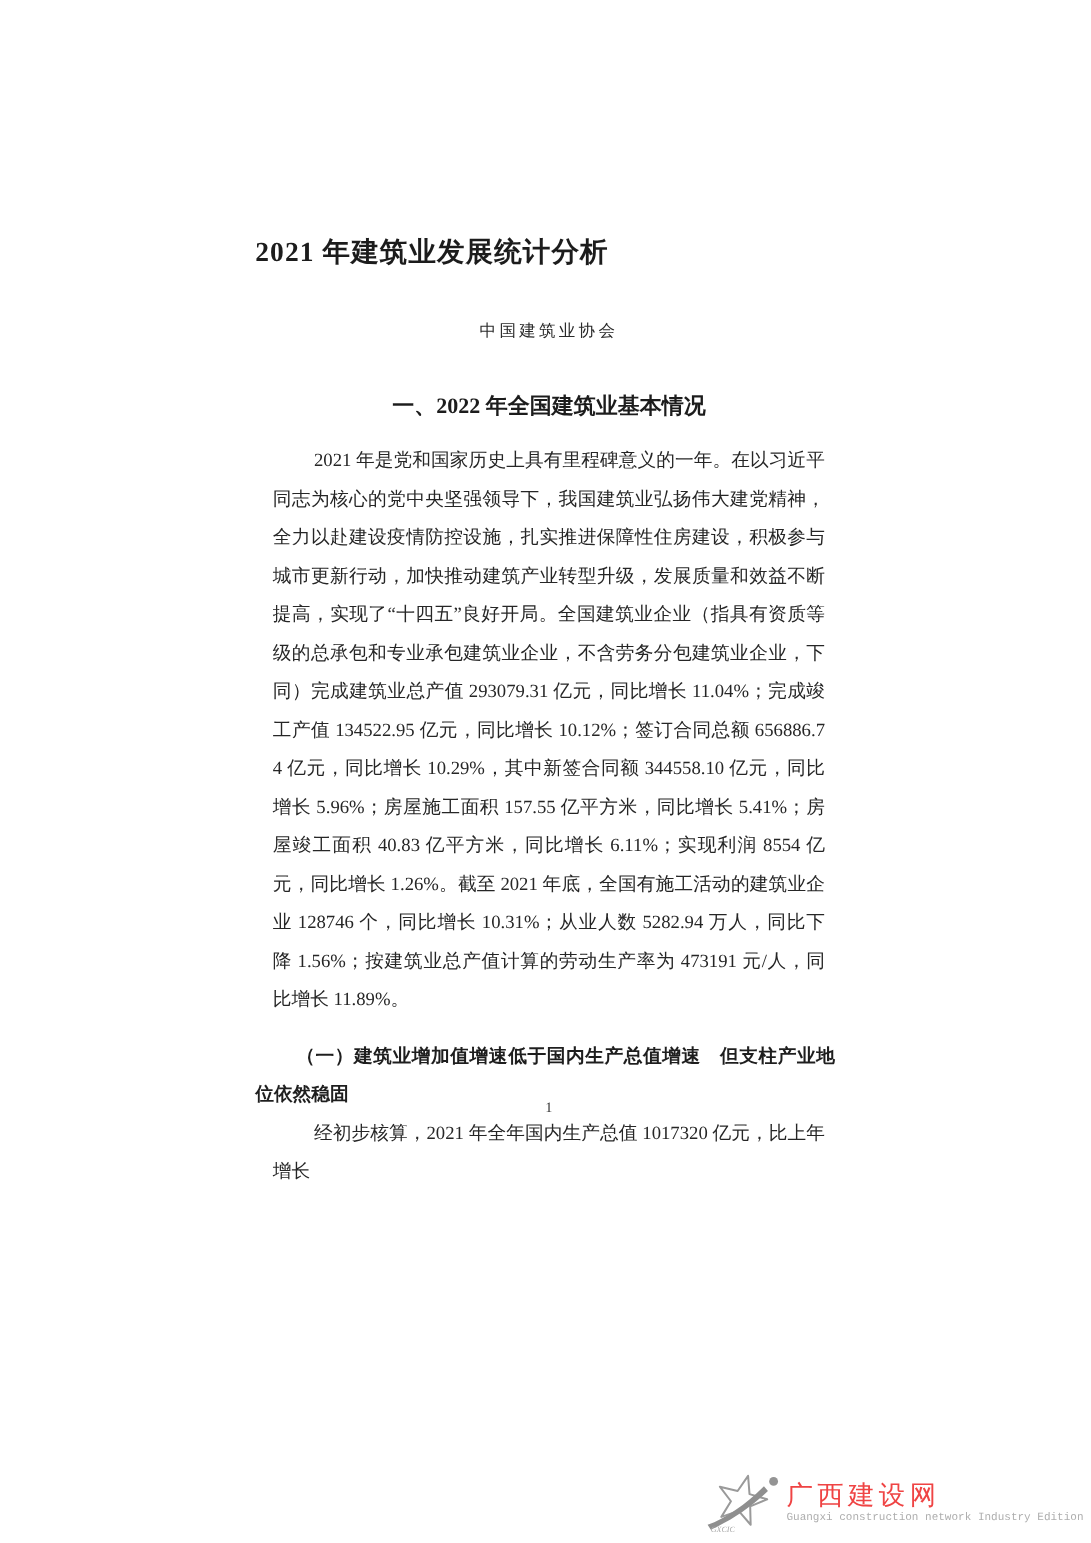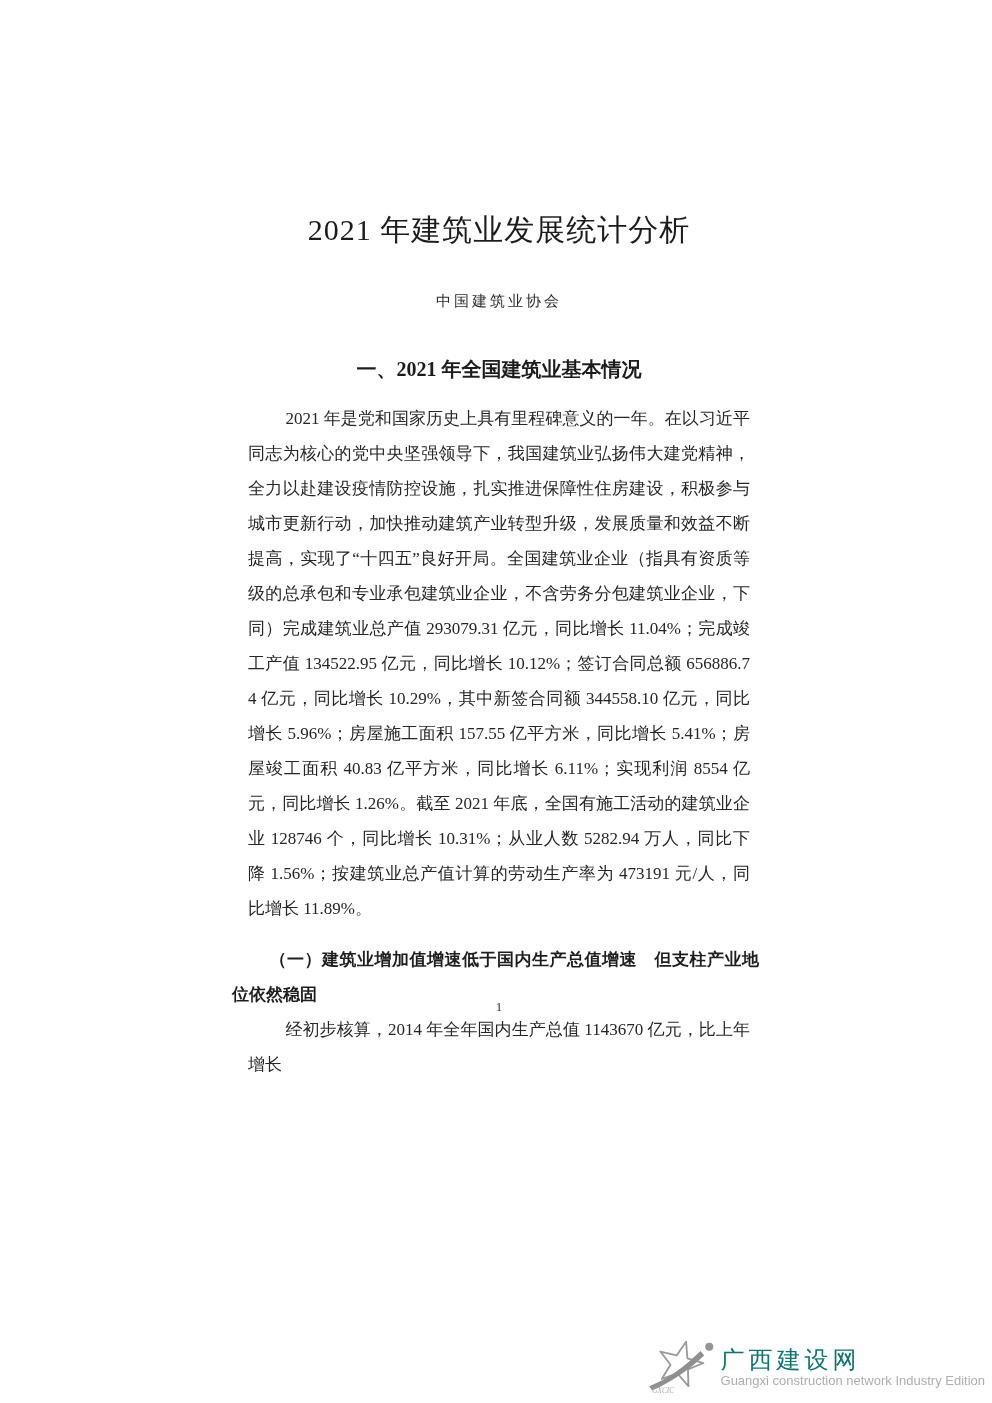--- a/index.html
+++ b/index.html
@@ -14,24 +14,23 @@
   }
   .content {
     position: absolute;
     left: 232px;
     top: 0;
     width: 534px;
   }
   .doc-title {
     padding-top: 209px;
     margin: 0;
-    font-size: 30px;
+    font-size: 25px;
     line-height: 41px;
-    font-weight: normal;
-    text-align: center;
+    font-weight: bold;
     color: #1c1c1c;
     letter-spacing: 1px;
   }
   .doc-author {
     margin-top: 41px;
     font-size: 15px;
     line-height: 20px;
     text-align: center;
     letter-spacing: 3px;
     color: #2a2a2a;
@@ -75,44 +74,44 @@
     display: flex;
     align-items: center;
     gap: 4px;
   }
   .wm-logo { width: 74px; height: 60px; flex: 0 0 auto; }
   .wm-text { display: flex; flex-direction: column; }
   .wm-cn {
     font-size: 24px;
     line-height: 28px;
     letter-spacing: 4px;
-    color: #0f766e;
+    color: #ef4444;
     font-family: "Liberation Serif", "DejaVu Serif", serif;
     white-space: nowrap;
   }
   .wm-en {
     margin-top: 2px;
-    font-size: 13px;
+    font-size: 10px;
     line-height: 9px;
     color: #aeaeae;
-    font-family: Liberation Sans, sans-serif;
+    font-family: Liberation Mono, monospace;
     white-space: nowrap;
   }
 </style>
 </head>
 <body>
 
 <div class="page">
   <div class="content">
     <h1 class="doc-title">2021 年建筑业发展统计分析</h1>
     <div class="doc-author">中国建筑业协会</div>
-    <h2 class="section-heading">一、2021 年全国建筑业基本情况</h2>
+    <h2 class="section-heading">一、2022 年全国建筑业基本情况</h2>
     <p class="body-par par-1">2021 年是党和国家历史上具有里程碑意义的一年。在以习近平同志为核心的党中央坚强领导下，我国建筑业弘扬伟大建党精神，全力以赴建设疫情防控设施，扎实推进保障性住房建设，积极参与城市更新行动，加快推动建筑产业转型升级，发展质量和效益不断提高，实现了“十四五”良好开局。全国建筑业企业（指具有资质等级的总承包和专业承包建筑业企业，不含劳务分包建筑业企业，下同）完成建筑业总产值 293079.31 亿元，同比增长 11.04%；完成竣工产值 134522.95 亿元，同比增长 10.12%；签订合同总额 656886.74 亿元，同比增长 10.29%，其中新签合同额 344558.10 亿元，同比增长 5.96%；房屋施工面积 157.55 亿平方米，同比增长 5.41%；房屋竣工面积 40.83 亿平方米，同比增长 6.11%；实现利润 8554 亿元，同比增长 1.26%。截至 2021 年底，全国有施工活动的建筑业企业 128746 个，同比增长 10.31%；从业人数 5282.94 万人，同比下降 1.56%；按建筑业总产值计算的劳动生产率为 473191 元/人，同比增长 11.89%。</p>
     <p class="body-par sub-heading">（一）建筑业增加值增速低于国内生产总值增速　但支柱产业地位依然稳固</p>
-    <p class="body-par par-2">经初步核算，2014 年全年国内生产总值 1143670 亿元，比上年增长</p>
+    <p class="body-par par-2">经初步核算，2021 年全年国内生产总值 1017320 亿元，比上年增长</p>
   </div>
 
   <div class="page-number">1</div>
 
   <div class="watermark">
     <svg class="wm-logo" viewBox="0 0 100 82" aria-hidden="true">
       <polygon points="58.3,9.1 45.3,27.9 23.2,22.6 37,40.7 25.1,60.1 46.6,52.6 61.5,69.9 60.9,47.1 82,38.3 60.1,31.8" fill="#ffffff" stroke="#9a9a9a" stroke-width="2.5" stroke-linejoin="round"></polygon>
       <path d="M8,70 C30,62 55,45 78,22 L83,28 C62,48 38,64 12,76 Z" fill="#8f8f8f"></path>
       <circle cx="90" cy="16" r="5.5" fill="#949494"></circle>
       <text x="12" y="79" font-size="10" font-style="italic" fill="#ababab">GXCIC</text>

